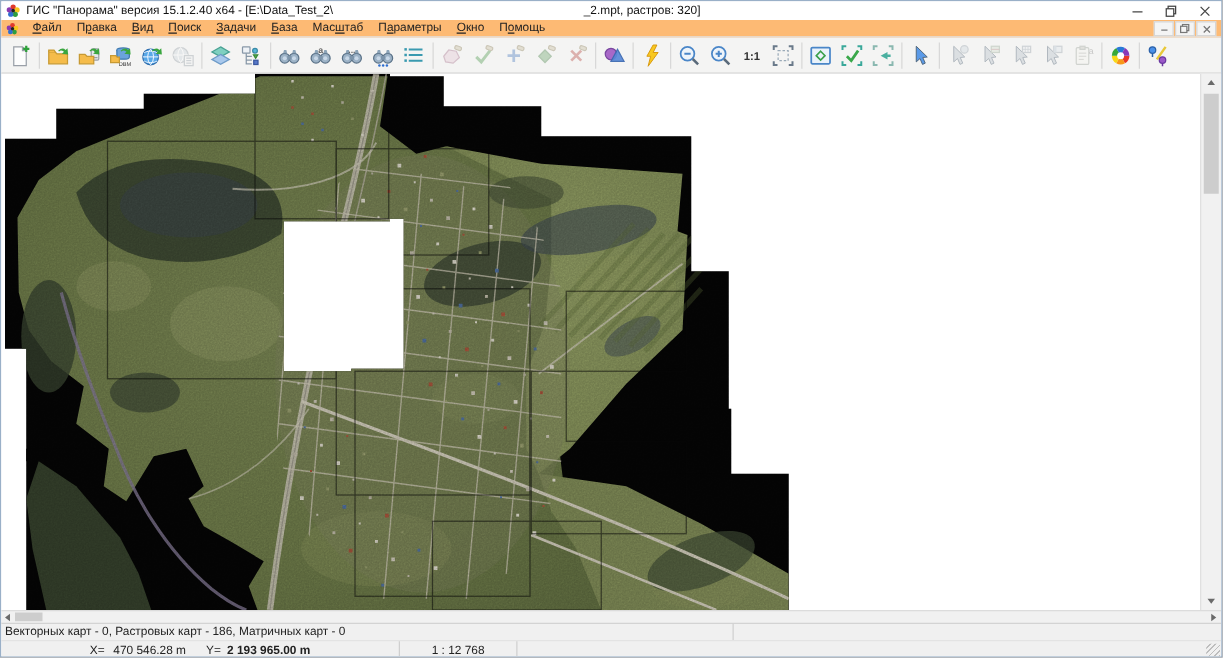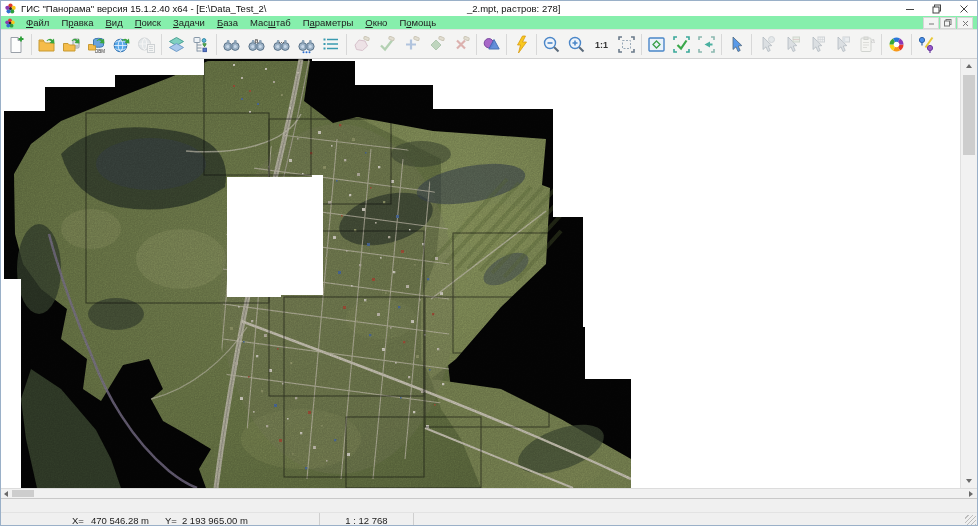--- a/index.html
+++ b/index.html
@@ -7,21 +7,21 @@
        font-family:"Liberation Sans",sans-serif;font-size:9.5px;color:#222;
        border:1px solid #9ab0c8;box-sizing:border-box;}
   
   .titlebar{position:relative;height:15px;background:#fff;display:flex;align-items:center;}
   .titlebar .app-logo{width:11px;height:11px;margin:0 5px 0 4px;flex:0 0 auto;}
   .title-left{white-space:nowrap;color:#111;}
   .title-right{position:absolute;left:466px;top:0;height:15px;line-height:15px;white-space:nowrap;color:#111;}
   .win-controls{position:absolute;right:0;top:0;height:15px;display:flex;}
   .win-btn{width:27px;height:15px;display:flex;align-items:center;justify-content:center;}
   
-  .menubar{position:relative;height:14px;background:#86efac;border-bottom:1px solid #e2e2e2;
+  .menubar{position:relative;height:14px;background:#fdba74;border-bottom:1px solid #e2e2e2;
            display:flex;align-items:center;box-sizing:border-box;}
   .menubar .mdi-logo{width:10px;height:10px;margin:0 5px 0 4px;}
   .menu-item{padding:0 6px;height:14px;line-height:13px;white-space:nowrap;cursor:default;}
   .menu-item u{text-decoration:underline;}
   .mdi-controls{position:absolute;right:4px;top:1px;display:flex;gap:1px;}
   .mdi-btn{width:16px;height:12px;background:#f4f4f4;border:1px solid #d6d6d6;
            display:flex;align-items:center;justify-content:center;box-sizing:border-box;}
   
   .toolbar{height:29px;background:#f4f4f3;border-bottom:1px solid #d2d2d2;display:flex;
            align-items:center;padding-left:3px;box-sizing:border-box;overflow:hidden;}
@@ -52,40 +52,40 @@
   .status1{height:14px;background:#f0f0f0;border-top:1px solid #c9c9c9;display:flex;box-sizing:border-box;}
   .status2{height:15px;background:#f0f0f0;border-top:1px solid #e3e3e3;display:flex;box-sizing:border-box;position:relative;}
   .st-cell{height:100%;display:flex;align-items:center;white-space:nowrap;overflow:hidden;box-sizing:border-box;}
   .st-border{border-right:1px solid #cfcfcf;}
   .s1-maps{width:586px;padding-left:3px;}
   .s1-atlas{width:200px;padding-left:5px;}
   .s1-rest{flex:1;}
   .s2-coords{width:319px;justify-content:center;}
   .s2-scale{width:94px;justify-content:center;}
   .s2-rest{flex:1;}
-  .coord-xv{margin-left:7px;} .coord-yl{margin-left:16px;} .coord-yv{margin-left:5px;}
+  .coord-xv{margin-left:7px;} .coord-yl{margin-left:16px;} .coord-yv{margin-left:5px;font-weight:bold;}
   .resize-grip{position:absolute;right:1px;bottom:1px;width:11px;height:11px;
      background:repeating-linear-gradient(135deg,transparent 0 2px,#bdbdbd 2px 3px);}
 </style>
 </head>
 <body>
 
 <div id="app">
 
   <div class="titlebar">
     <svg class="app-logo" viewBox="0 0 11 11">
       <circle cx="5.5" cy="2.6" r="2.1" fill="#e03a2a"></circle>
       <circle cx="8.6" cy="4.9" r="2.1" fill="#f6c71c"></circle>
       <circle cx="7.2" cy="8.4" r="2.1" fill="#2f9e3e"></circle>
       <circle cx="3.6" cy="8.3" r="2.1" fill="#2f6fd0"></circle>
       <circle cx="2.4" cy="4.8" r="2.1" fill="#8a3ab0"></circle>
       <circle cx="5.5" cy="5.5" r="1.5" fill="#222"></circle>
     </svg>
     <span class="title-left">ГИС "Панорама" версия 15.1.2.40 x64 - [E:\Data_Test_2\</span>
-    <span class="title-right">_2.mpt, растров: 278]</span>
+    <span class="title-right">_2.mpt, растров: 320]</span>
     <div class="win-controls">
       <div class="win-btn">
         <svg width="10" height="10" viewBox="0 0 10 10">
             <path d="M1 5.5h8" stroke="#444" stroke-width="1"></path>
           </svg>
       </div>
       <div class="win-btn">
         <svg width="10" height="10" viewBox="0 0 10 10">
           <rect x="2.5" y="1" width="6" height="6" fill="none" stroke="#444" stroke-width="1"></rect>
           <rect x="1" y="3" width="6" height="6" fill="#fff" stroke="#444" stroke-width="1"></rect>
@@ -700,20 +700,21 @@
     <div class="hs-left">
         <div class="tri tri-left"></div>
       </div>
     <div class="hs-thumb"></div>
     <div class="hs-right">
         <div class="tri tri-right"></div>
       </div>
   </div>
 
   <div class="status1">
+    <div class="st-cell s1-maps st-border">Векторных карт - 0, Растровых карт - 186, Матричных карт - 0</div>
     <div class="st-cell s1-rest"></div>
   </div>
   <div class="status2">
     <div class="st-cell s2-coords st-border">
       <span>X=</span>
       <span class="coord-xv">470 546.28 m</span>
       <span class="coord-yl">Y=</span>
       <span class="coord-yv">2 193 965.00 m</span>
     </div>
     <div class="st-cell s2-scale st-border">1 : 12 768</div>

